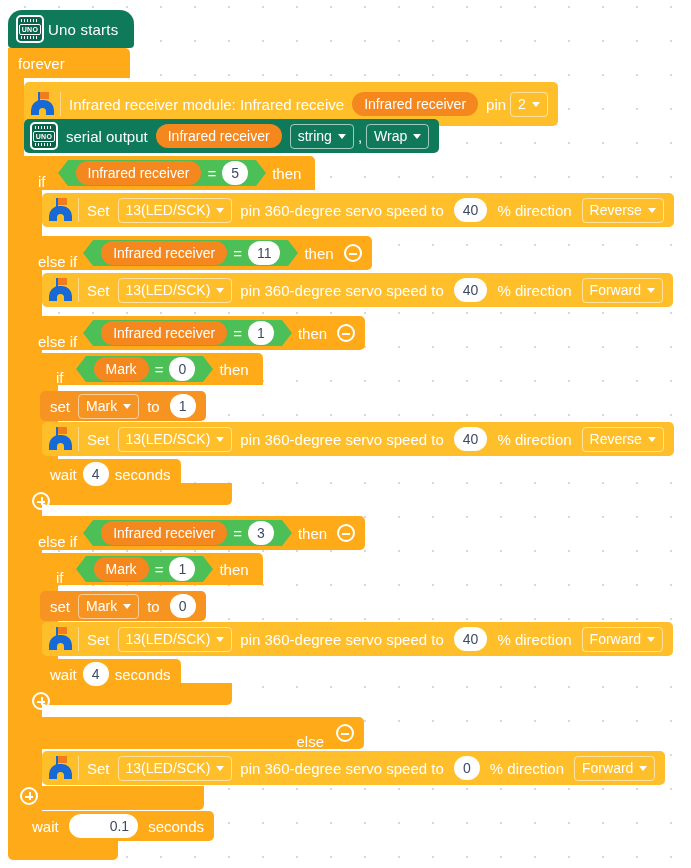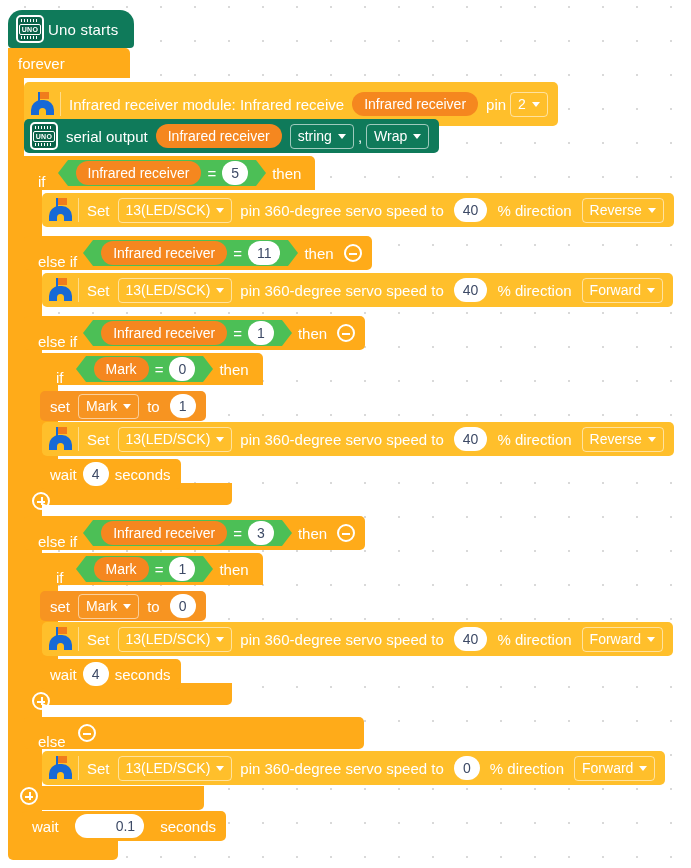--- a/index.html
+++ b/index.html
@@ -394,21 +394,21 @@
     <span>wait</span>
     <span class="numfield" style="margin:0 6px;">4</span>
     <span>seconds</span>
   </div>
 
   <span class="circ" style="position:absolute;left:32px;top:692px;">
       <i class="h"></i>
       <i class="v"></i>
     </span>
 
-  <div class="stmt control" style="position:absolute;left:24px;top:717px;height:32px;border-radius:5px;padding-left:14px;width:340px;">
+  <div class="stmt control" style="position:absolute;left:24px;top:717px;height:32px;border-radius:5px;padding-left:14px;width:340px;justify-content:flex-end;">
     <span class="t l0">else</span>
     <span class="circ" style="margin-left:8px;">
         <i class="h"></i>
       </span>
   </div>
 
   <div class="stmt pin" style="position:absolute;left:42px;top:751px;height:34px;border-radius:5px;">
     <span class="mod-ico">
       <span class="pole"></span>
         <span class="flag"></span>
@@ -429,17 +429,17 @@
     </span>
   </div>
 
   <span class="circ" style="position:absolute;left:20px;top:787px;z-index:3;">
       <i class="h"></i>
       <i class="v"></i>
     </span>
 
   <div class="stmt control" style="position:absolute;left:22px;top:811px;height:30px;border-radius:5px;z-index:4;">
     <span>wait</span>
-    <span class="numfield" style="margin:0 16px;padding-left:41px;">0.1</span>
+    <span class="numfield" style="margin:0 10px;padding-left:41px;">0.1</span>
     <span>seconds</span>
   </div>
 
 </div>
 
 </body></html>

